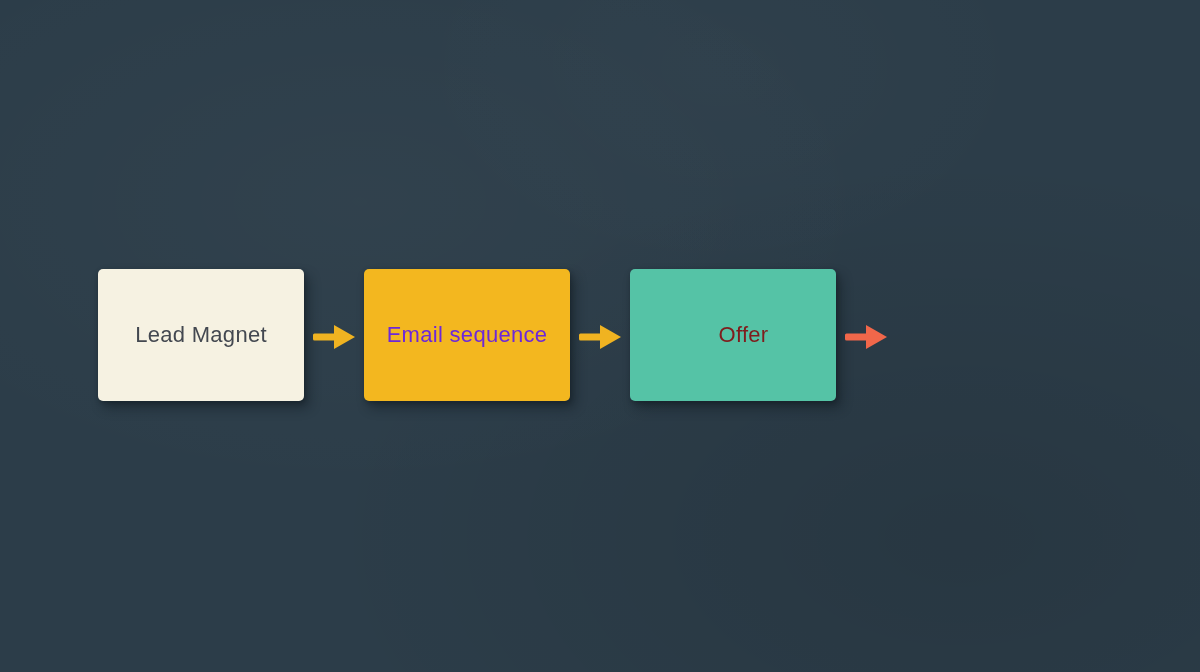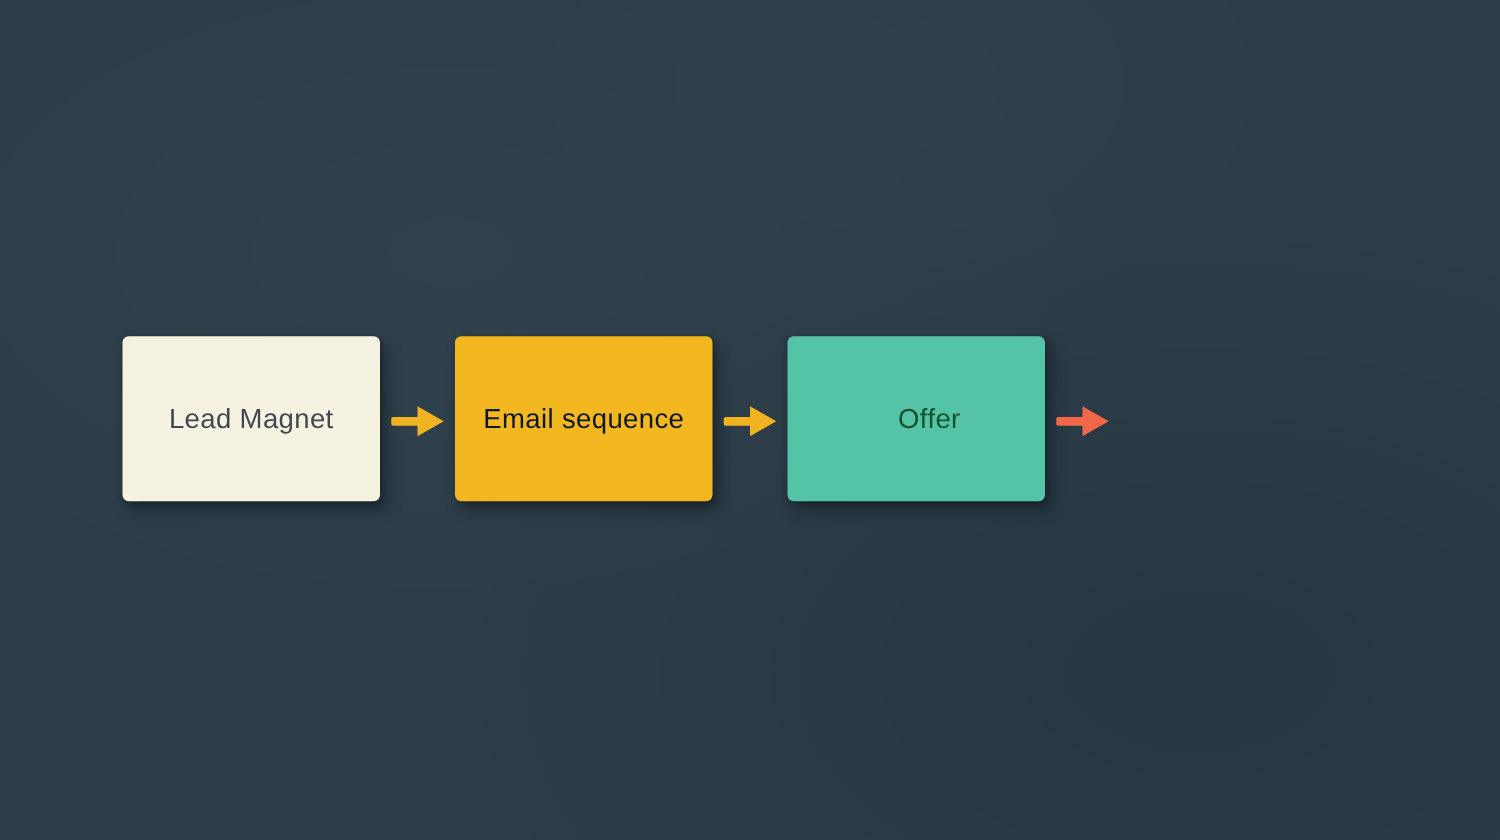--- a/index.html
+++ b/index.html
@@ -73,32 +73,32 @@
   </div>
 
   <div class="connector">
     <svg class="arrow-svg" width="44" height="34" viewBox="0 0 44 34">
       <rect x="1" y="13.5" width="23" height="7" rx="1.5" fill="#f0b321"></rect>
       <polygon points="22,5 43,17 22,29" fill="#f0b321"></polygon>
     </svg>
   </div>
 
   <div class="step-box" style="background-color: rgb(243, 183, 31);">
-    <span class="step-label" style="color: #0f172a;">Email sequence</span>
+    <span class="step-label" style="color: #6d28d9;">Email sequence</span>
   </div>
 
   <div class="connector">
     <svg class="arrow-svg" width="44" height="34" viewBox="0 0 44 34">
       <rect x="1" y="13.5" width="23" height="7" rx="1.5" fill="#f0b321"></rect>
       <polygon points="22,5 43,17 22,29" fill="#f0b321"></polygon>
     </svg>
   </div>
 
   <div class="step-box" style="background-color: rgb(85, 195, 166);">
-    <span class="step-label" style="color: #14532d; margin-left: 21px;">Offer</span>
+    <span class="step-label" style="color: #7f1d1d; margin-left: 21px;">Offer</span>
   </div>
 
   <div class="connector">
     <svg class="arrow-svg" width="44" height="34" viewBox="0 0 44 34">
       <rect x="1" y="13.5" width="23" height="7" rx="1.5" fill="#f1674a"></rect>
       <polygon points="22,5 43,17 22,29" fill="#f1674a"></polygon>
     </svg>
   </div>
 
 

